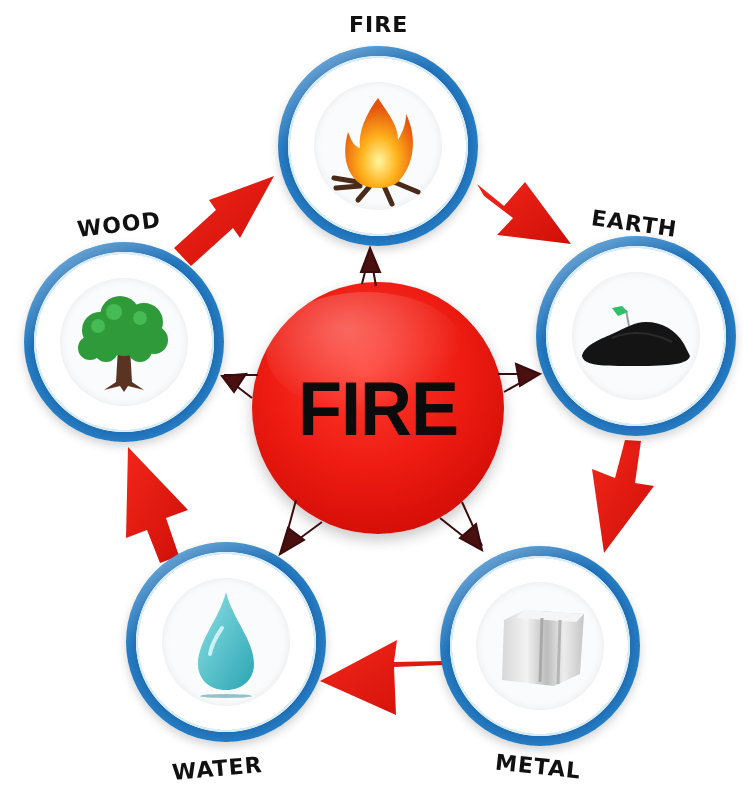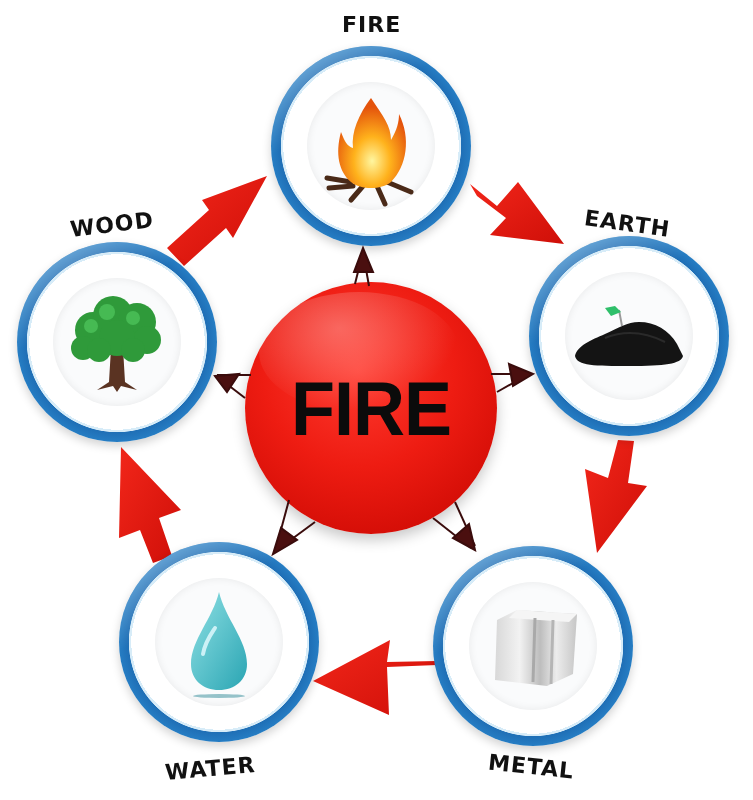--- a/index.html
+++ b/index.html
@@ -1,17 +1,17 @@
 <!DOCTYPE html>
 <html><head>
 <meta charset="utf-8">
 <style>
   html, body { margin:0; padding:0; background:#ffffff; }
   body { width:753px; height:800px; position:relative; overflow:hidden; font-family:"DejaVu Sans", sans-serif; }
-  .stage { position:absolute; left:1px; top:0; width:652px; height:800px; }
+  .stage { position:absolute; left:8px; top:0; width:652px; height:800px; }
   .node { position:absolute; width:200px; height:200px; border-radius:50%; }
   .ring { position:absolute; inset:0; border-radius:50%;
     background: radial-gradient(circle at 50% 50%, transparent 62%, #d7ecf8 62%, #d7ecf8 63.5%, #1f6fb6 64%, #2a86cc 75%, #135c9e 92%, #7fb9e3 96%, #eaf5fc 100%);
     box-shadow: 0 4px 10px rgba(0,0,0,0.18);
   }
   .ring::after { content:""; position:absolute; inset:0; border-radius:50%;
     background: linear-gradient(150deg, rgba(255,255,255,0.45) 0%, rgba(255,255,255,0) 35%);
     -webkit-mask: radial-gradient(circle, transparent 63%, #000 64%);
             mask: radial-gradient(circle, transparent 63%, #000 64%);
   }

